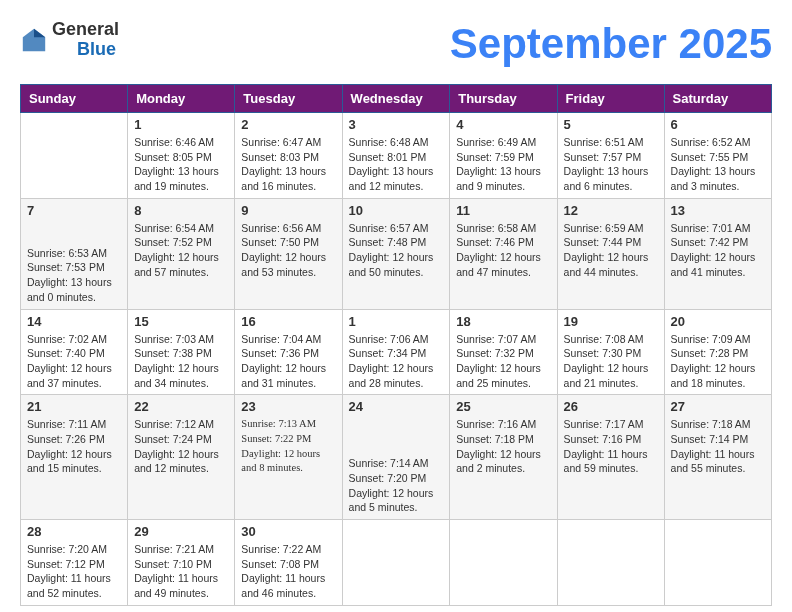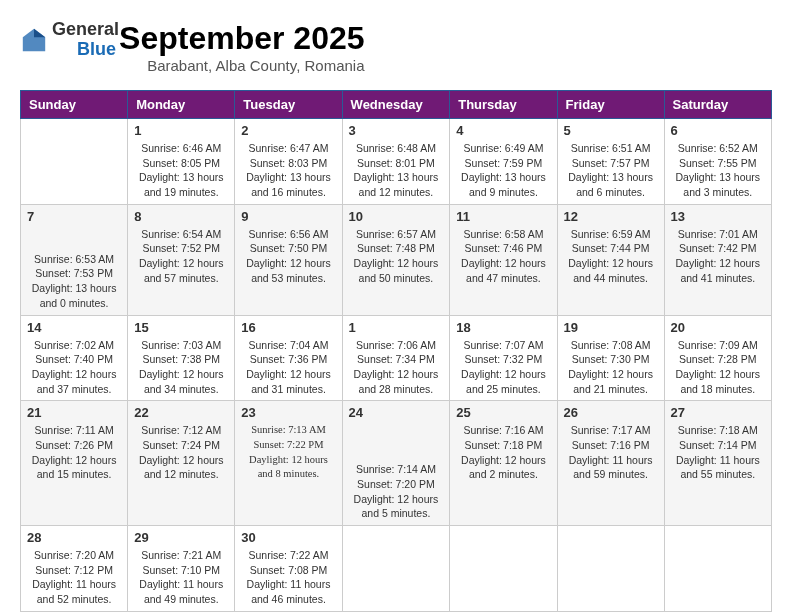--- a/index.html
+++ b/index.html
@@ -5,21 +5,21 @@
     * { box-sizing: border-box; margin: 0; padding: 0; }
     body {
       font-family: Arial, sans-serif;
       background: #fff;
       width: 792px;
       min-height: 612px;
       padding: 20px;
     }
     .header {
       display: flex;
-      justify-content: flex-start;
+      justify-content: space-between;
       align-items: flex-start;
       margin-bottom: 16px;
     }
     .logo {
       display: flex;
       align-items: center;
       gap: 4px;
     }
     .logo-text {
       display: flex;
@@ -38,23 +38,23 @@
       margin-left: 25px;
     }
     .logo-icon {
       width: 28px;
       height: 28px;
     }
     .title-block {
       text-align: right;
     }
     .month-title {
-      font-size: 32px;
-      font-weight: bold;
-      color: #000000;
+      font-size: 42px;
+      font-weight: bold;
+      color: #3b82f6;
     }
     .location-subtitle {
       font-size: 15px;
       color: #555;
     }
     .calendar {
       width: 100%;
       border-collapse: collapse;
       border: 1px solid #ccc;
     }
@@ -82,21 +82,20 @@
       font-size: 13px;
       font-weight: bold;
       color: #333;
       display: block;
       margin-bottom: 3px;
     }
     .day-info {
       font-size: 10.5px;
       color: #333;
       line-height: 1.4;
-      text-align: center;
     }
     .empty-cell {
       background: #fff;
     }
   </style>
 </head>
 <body>
 
 <div class="header">
   <div class="logo">
@@ -104,21 +103,20 @@
       <polygon points="15,3 27,12 27,27 3,27 3,12" fill="#3474b5" opacity="0.85"></polygon>
       <polygon points="15,3 27,12 15,12" fill="#1a4f8a"></polygon>
     </svg>
     <div class="logo-text">
       <span class="logo-general">General</span>
       <span class="logo-blue">Blue</span>
     </div>
   </div>
   <div class="title-block">
     <div class="month-title">September 2025</div>
-    <div class="location-subtitle">Barabant, Alba County, Romania</div>
   </div>
 </div>
 
 <table class="calendar">
   <thead>
     <tr>
     <th>Sunday</th>
         <th>Monday</th>
         <th>Tuesday</th>
         <th>Wednesday</th>

